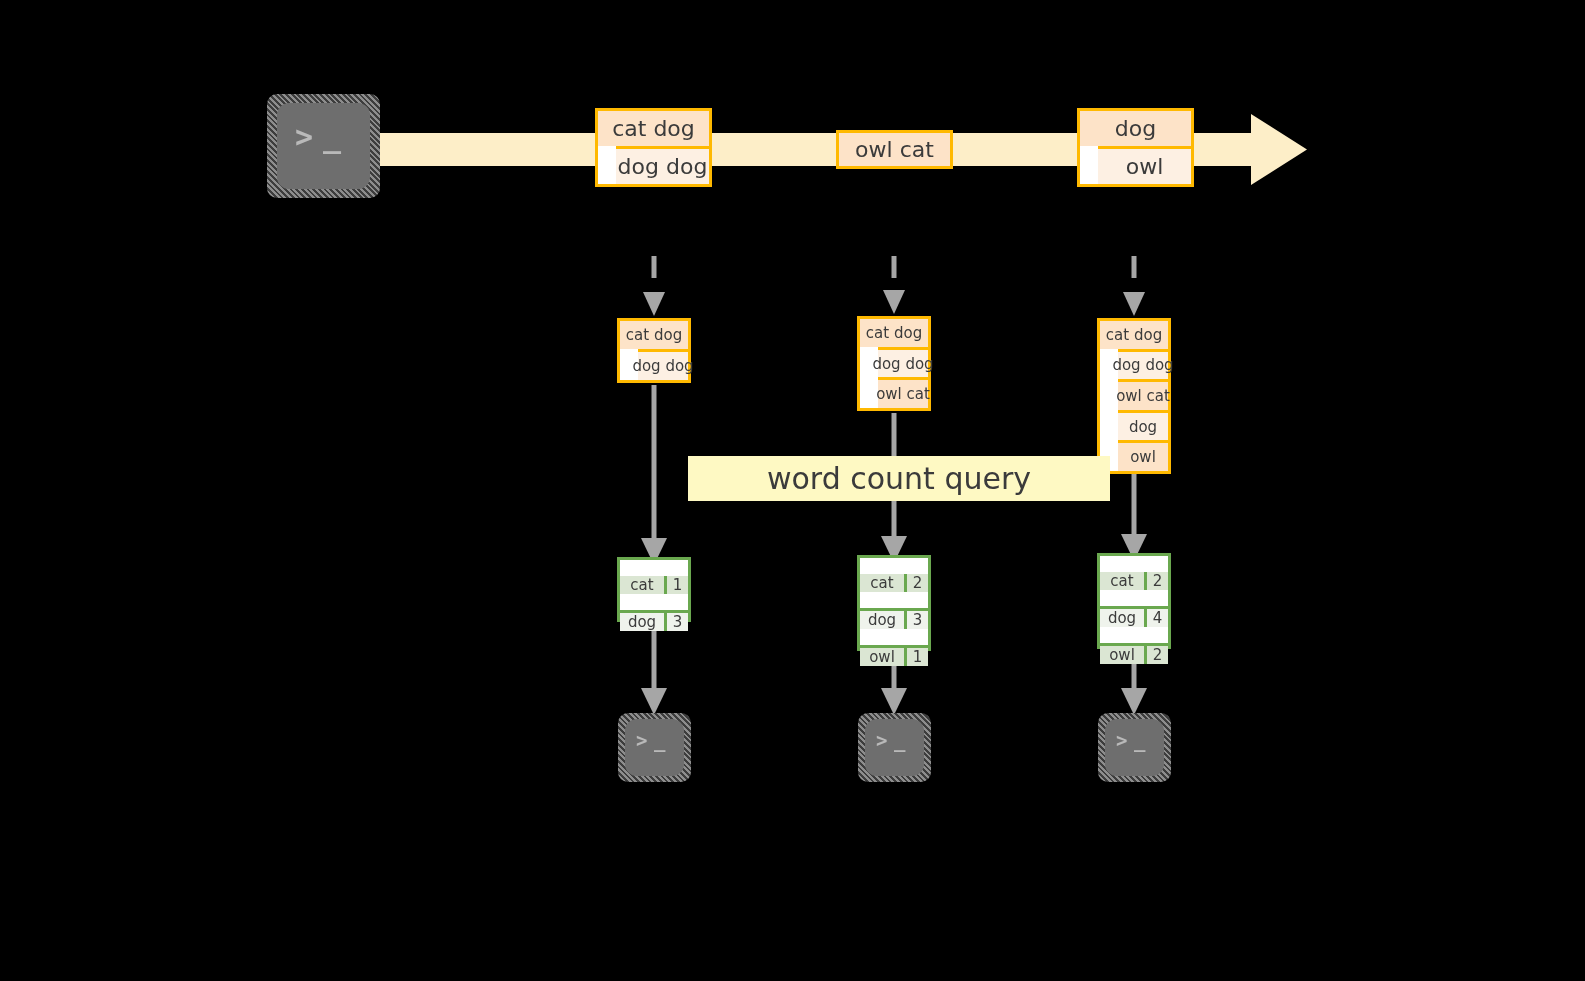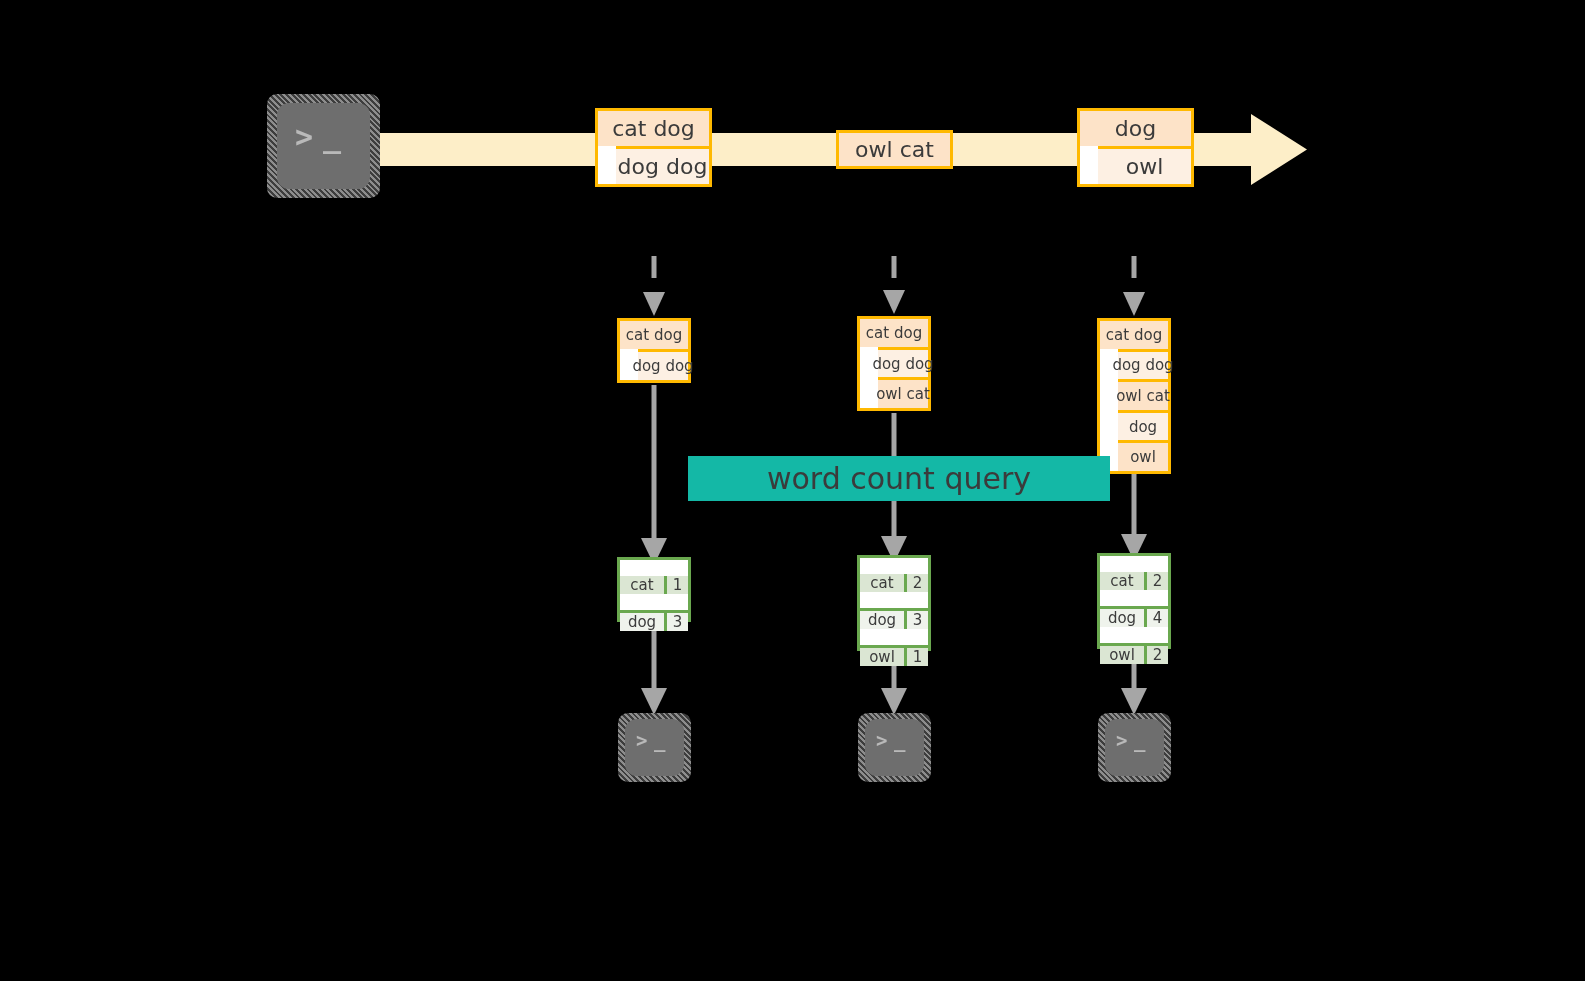--- a/index.html
+++ b/index.html
@@ -105,21 +105,21 @@
   }
   .restable .tcell.word { flex: 0 0 44px; }
   .restable .tcell.count { flex: 1 1 auto; border-left: 3px solid #6aa84f; }
   .restable .trow.shadeA .tcell { background: #dbe6d3; }
   .restable .trow.shadeB .tcell { background: #eff3ec; }
 
   
   .querylabel {
     position: absolute;
     box-sizing: border-box;
-    background: #14b8a6;
+    background: #fef9c3;
     display: flex;
     align-items: center;
     justify-content: center;
     color: #3b3b3b;
     white-space: nowrap;
   }
 </style>
 </head>
 <body>
 

